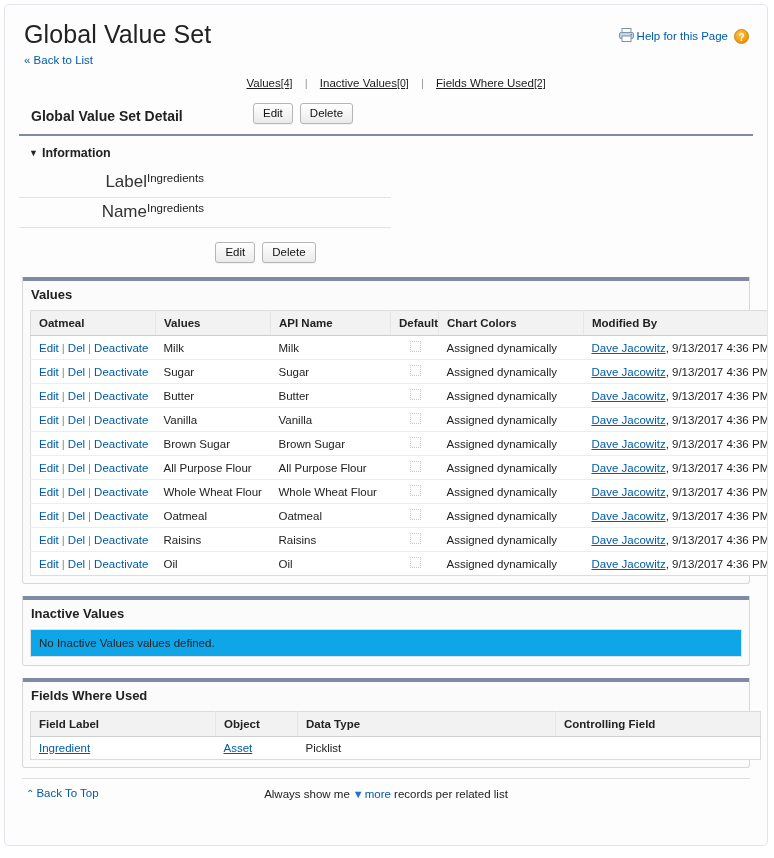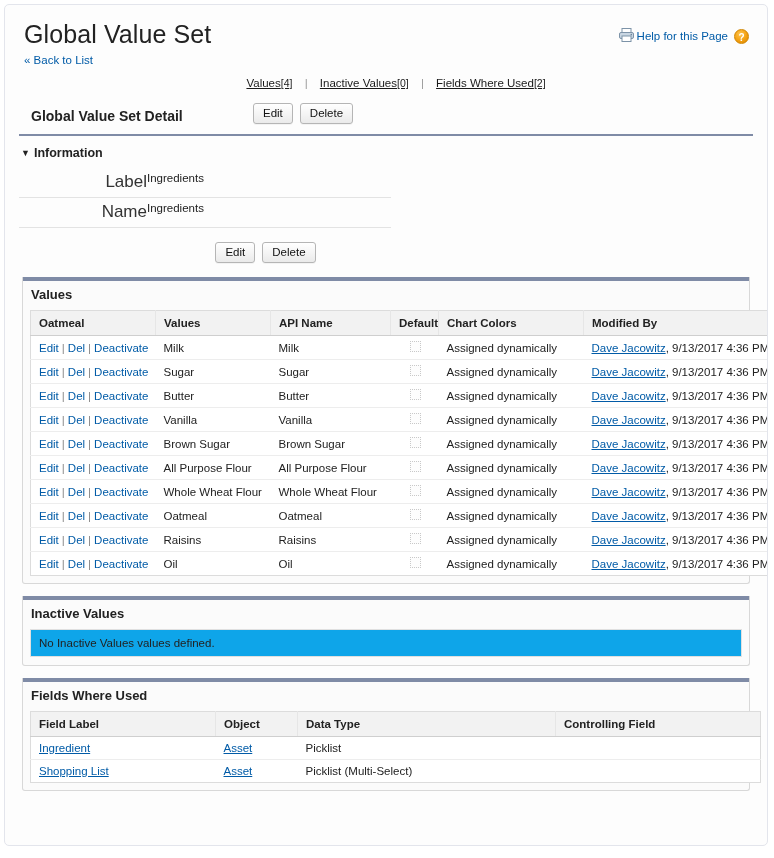--- a/index.html
+++ b/index.html
@@ -138,20 +138,21 @@
     margin: 0 0 0 0;
   }
 
   
   .sec-info { padding: 6px 0 0 0; }
   .sec-head {
     font-size: 12.5px;
     font-weight: bold;
     color: #222;
     padding: 4px 0 8px 2px;
+    margin-left: 8px;
   }
   .twisty {
     display: inline-block;
     font-size: 9px;
     margin-right: 4px;
     position: relative;
     top: -1px;
     color: #222;
   }
   .field-row {
@@ -504,25 +505,26 @@
             <th>Controlling Field</th>
           </tr>
         </thead>
         <tbody id="fields-body">
             <tr>
               <td><a class="lnk-u">Ingredient</a></td>
               <td><a class="lnk-u">Asset</a></td>
               <td>Picklist</td>
               <td></td>
             </tr>
-            <tr>
-              <td><a class="lnk-u">Shopping List</a></td>
-              <td><a class="lnk-u">Asset</a></td>
-              <td>Picklist (Multi-Select)</td>
-              <td></td>
-            </tr>
           </tbody>
       </table>
     </div>
 
+    <div class="footer">
+      <a class="back-top"><span class="chev-up">⌃</span><span>Back To Top</span></a>
+      <div class="show-more">
+        <span>Always show me</span><span class="tri-down">▼</span><a class="more-lnk">more</a>
+        <span>records per related list</span>
+      </div>
+    </div>
 
   </div>
 </div>
 
 </body></html>

